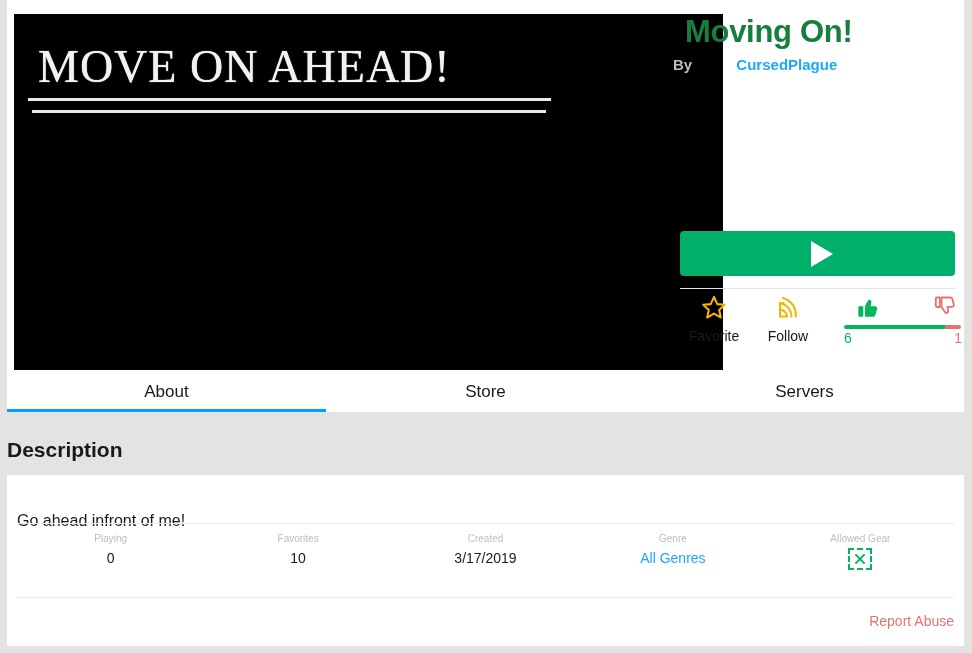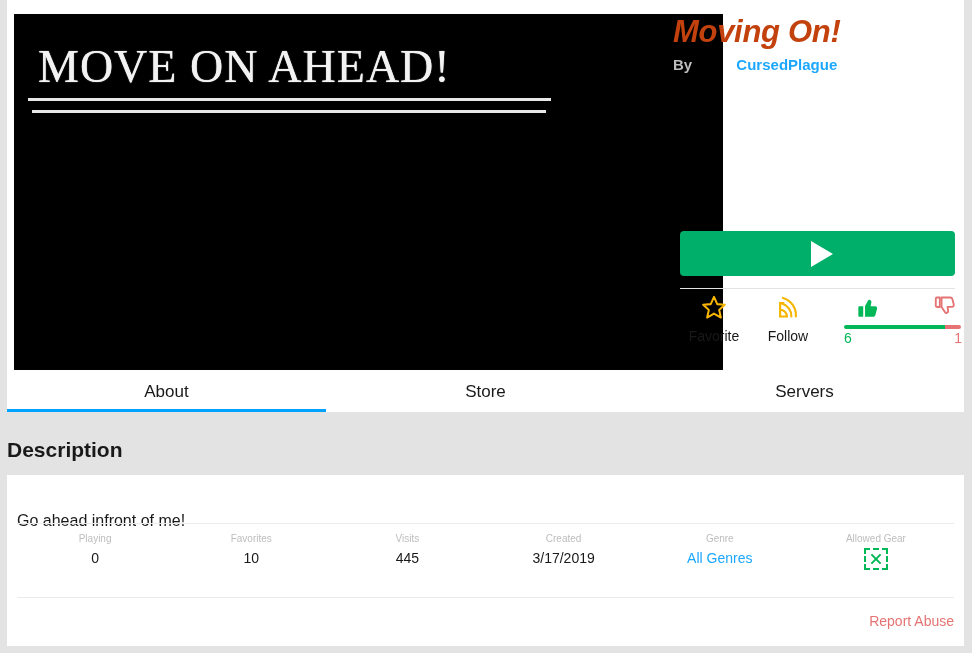--- a/index.html
+++ b/index.html
@@ -60,28 +60,27 @@
 
   .details {
     position: absolute;
     left: 666px;
     top: 0;
     width: 290px;
     height: 385px;
   }
   .game-title {
     position: absolute;
-    left: 0;
+    left: 12px;
     top: 14px;
     font-size: 31px;
     font-weight: bold;
-    color: #c2410c;
+    color: #15803d;
     letter-spacing: -0.3px;
     white-space: nowrap;
-    font-style: italic;
   }
   .byline {
     position: absolute;
     left: 0;
     top: 56px;
     font-size: 15px;
     font-weight: bold;
     color: #bdbdbd;
     white-space: nowrap;
   }
@@ -428,24 +427,20 @@
     <div class="stats">
       <div class="stat">
         <span class="stat-label">Playing</span>
         <span class="stat-value">0</span>
       </div>
       <div class="stat">
         <span class="stat-label">Favorites</span>
         <span class="stat-value">10</span>
       </div>
       <div class="stat">
-        <span class="stat-label">Visits</span>
-        <span class="stat-value">445</span>
-      </div>
-      <div class="stat">
         <span class="stat-label">Created</span>
         <span class="stat-value">3/17/2019</span>
       </div>
       <div class="stat">
         <span class="stat-label">Genre</span>
         <span class="stat-value link">All Genres</span>
       </div>
       <div class="stat">
         <span class="stat-label">Allowed Gear</span>
         <span class="gear-box"></span>

